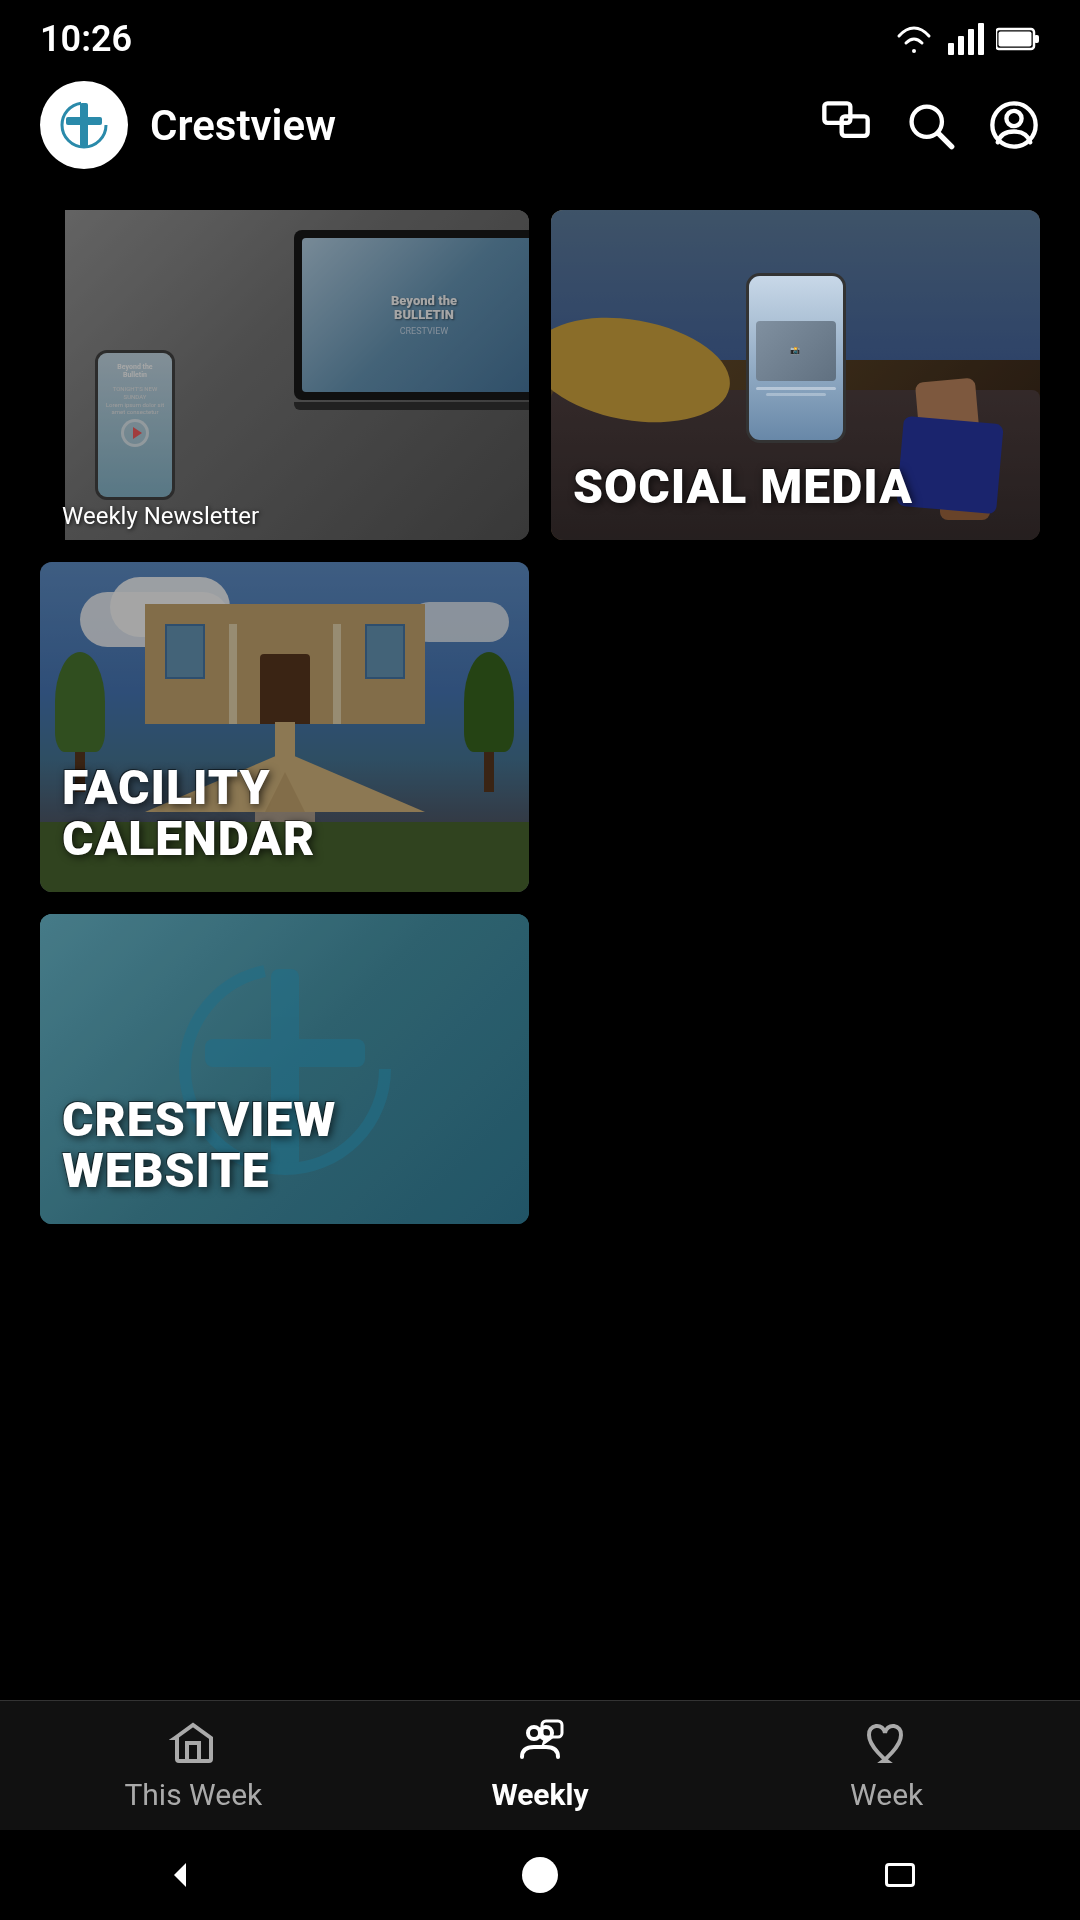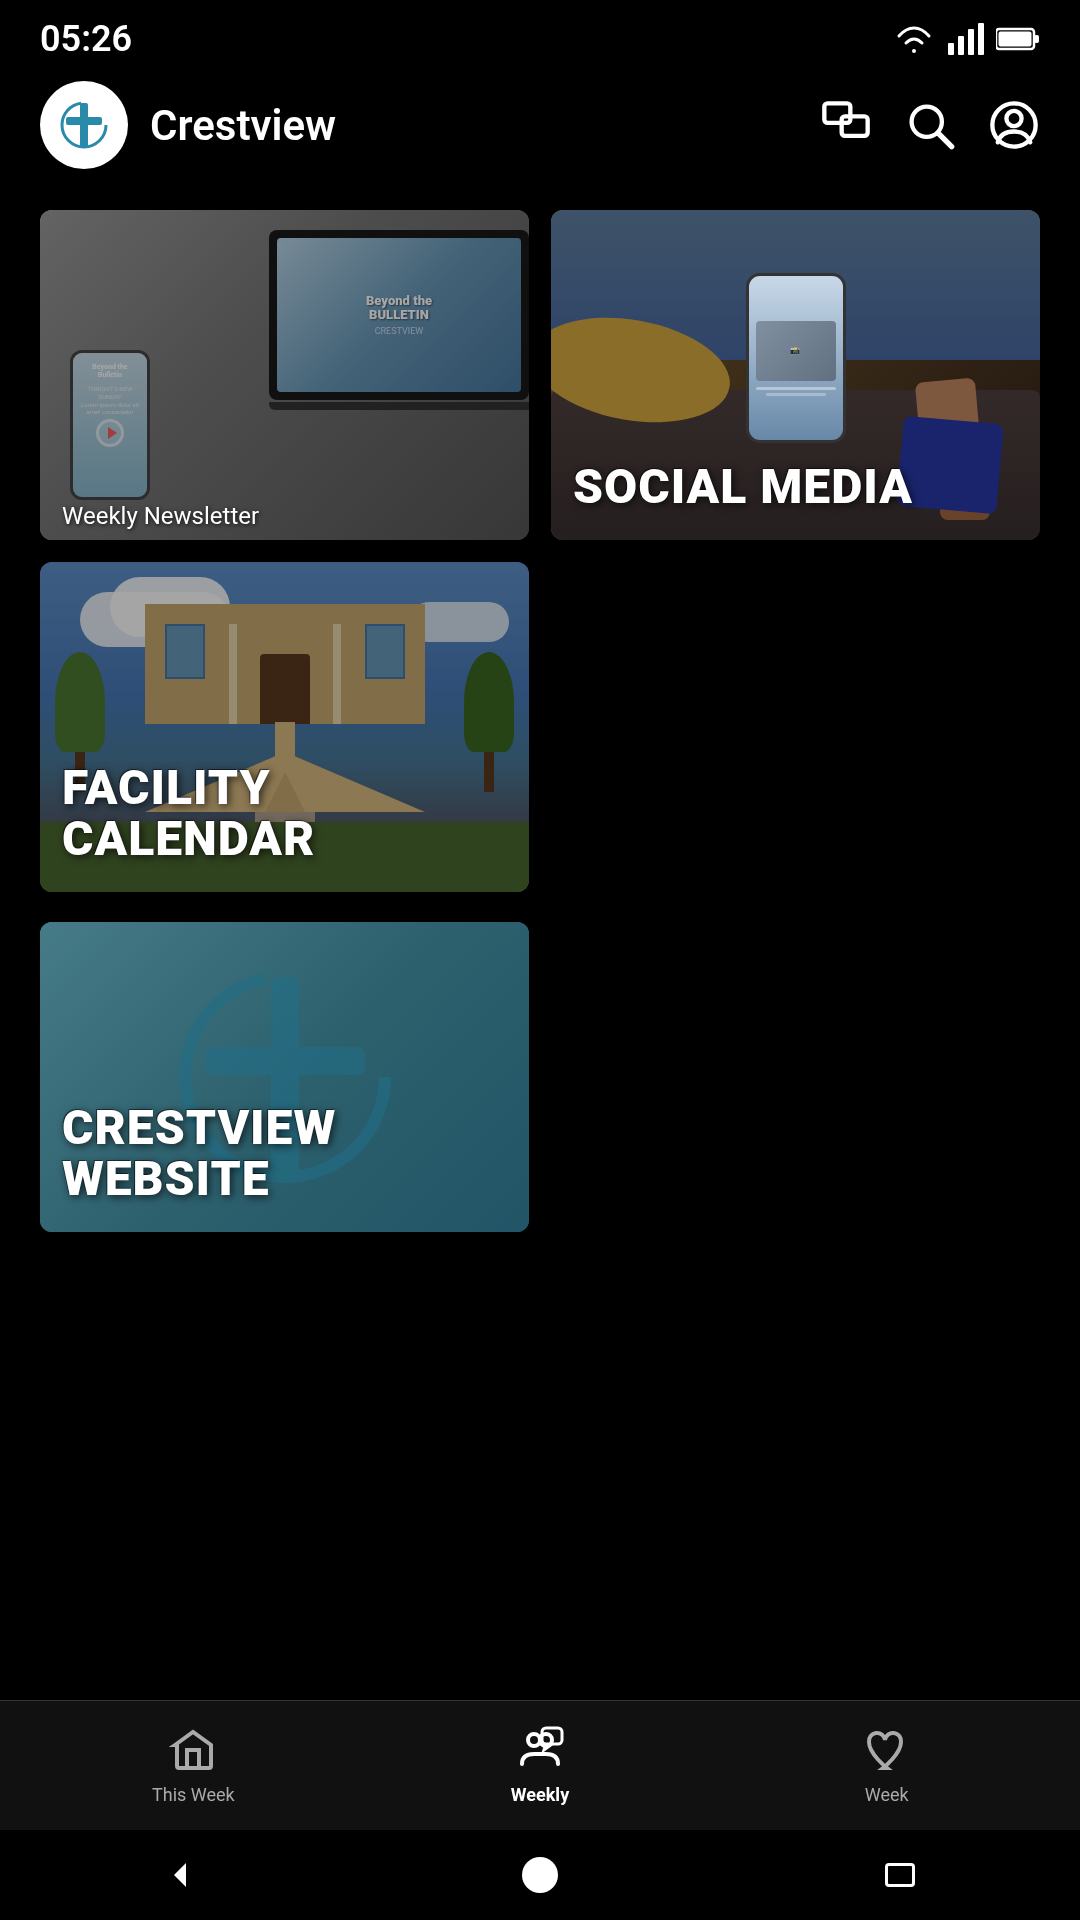--- a/index.html
+++ b/index.html
@@ -130,27 +130,27 @@
 
     
     .tile-bulletin {
       background: linear-gradient(135deg, #888 0%, #555 50%, #333 100%);
     }
     .tile-bulletin-inner {
       width: 100%;
       height: 100%;
       position: relative;
       overflow: hidden;
+      margin-left: 25px;
     }
 
     
     .tile-website {
       background: linear-gradient(135deg, #4a8a9a, #2a6a7a, #1a5a6a);
       height: 320px;
-      margin-top: 8px;
     }
     .tile-website-inner {
       width: 100%;
       height: 100%;
       background: linear-gradient(135deg, #589aaa 0%, #3a7a8a 50%, #2a6a80 100%);
       position: relative;
       overflow: hidden;
       display: flex;
       align-items: center;
       justify-content: center;
@@ -186,21 +186,21 @@
       width: 48px;
       height: 48px;
       stroke: #aaa;
       fill: none;
       stroke-width: 2;
     }
     .nav-item.active svg {
       stroke: #fff;
     }
     .nav-label {
-      font-size: 18px;
+      font-size: 30px;
       color: #aaa;
     }
     .nav-item.active .nav-label {
       color: #fff;
       font-weight: 700;
     }
 
     
     .android-nav {
       position: absolute;
@@ -242,21 +242,21 @@
       border-left: 18px solid rgba(255,80,80,0.9);
       border-top: 11px solid transparent;
       border-bottom: 11px solid transparent;
       margin-left: 4px;
     }
   </style>
 </head>
 <body>
 
 <div class="status-bar">
-  <span class="status-time">05:26</span>
+  <span class="status-time">10:26</span>
   <div class="status-icons">
 
     <svg width="44" height="32" viewBox="0 0 44 32">
       <path d="M22 28 L22 28 Q22 28 22 28Z" fill="#fff" stroke="#fff" stroke-width="4" stroke-linecap="round"></path>
       <path d="M14 20 Q18 16 22 16 Q26 16 30 20" stroke="#fff" stroke-width="3" fill="none" stroke-linecap="round"></path>
       <path d="M7 13 Q14 5 22 5 Q30 5 37 13" stroke="#fff" stroke-width="3" fill="none" stroke-linecap="round"></path>
     </svg>
 
     <svg width="36" height="32" viewBox="0 0 36 32">
       <rect x="0" y="20" width="6" height="12" fill="#fff" rx="1"></rect>

